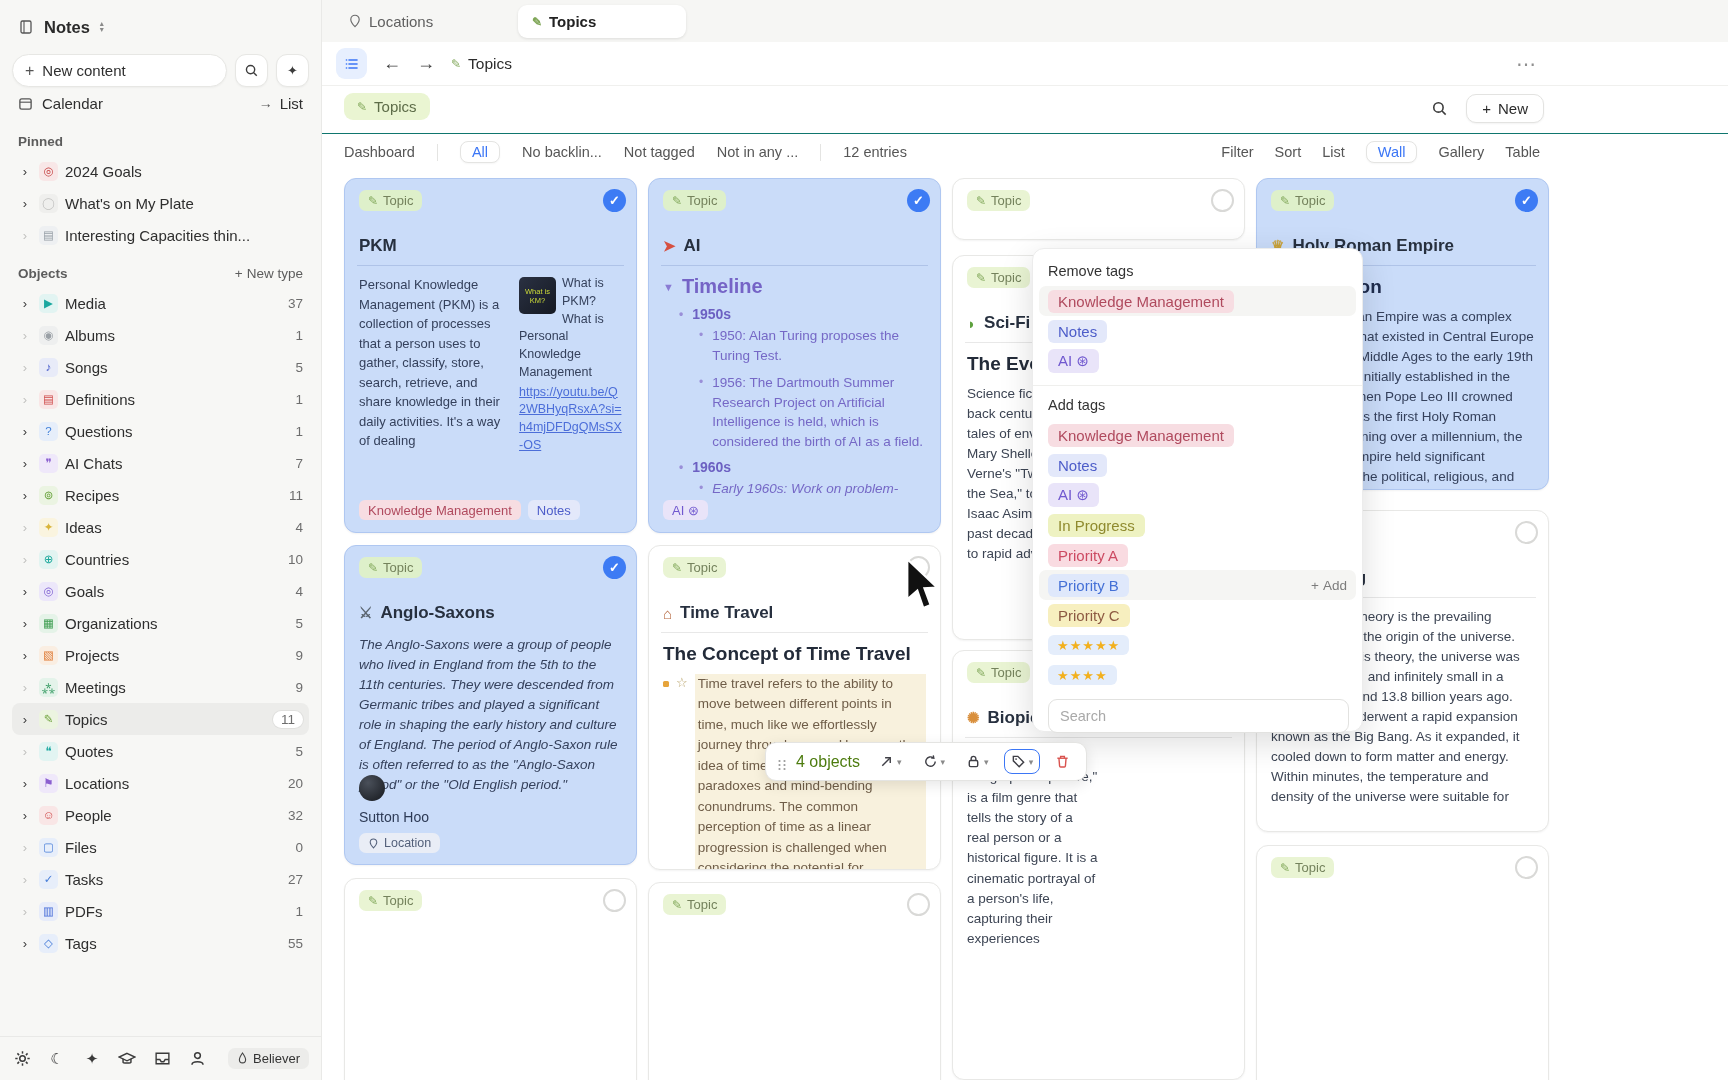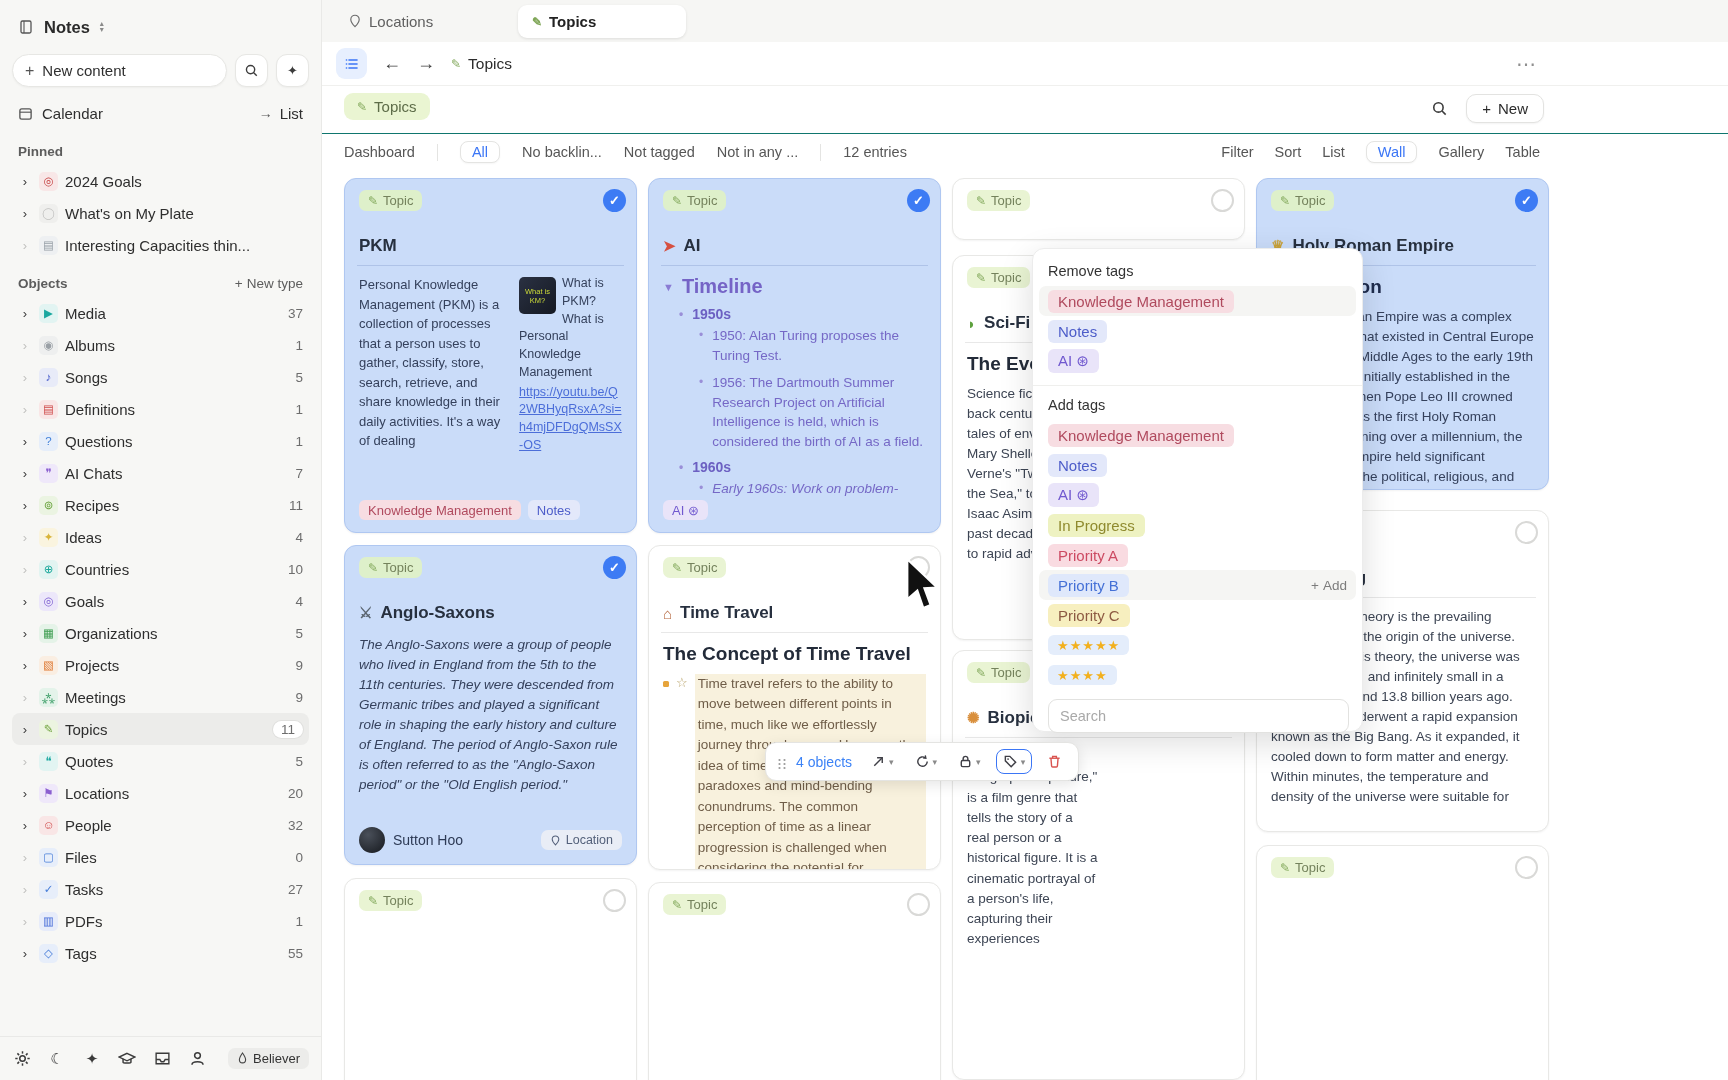--- a/index.html
+++ b/index.html
@@ -9,21 +9,21 @@
 
   
   .sidebar { position:absolute; left:0; top:0; width:322px; height:1080px; background:#f7f7f5; border-right:1px solid #e9e9e7; padding:14px 12px 0; }
   .ws-row { display:flex; align-items:center; gap:8px; padding:0 4px; height:26px; }
   .ws-title { font-size:16.5px; font-weight:700; color:#2b2b2b; }
   .ws-chevs { display:flex; flex-direction:column; line-height:6px; font-size:8px; color:#8a8a8a; margin-left:2px; }
   .nc-row { display:flex; gap:8px; margin-top:14px; }
   .nc-input { flex:1; display:flex; align-items:center; gap:8px; height:33px; background:#fff; border:1px solid #e7e7e4; border-radius:17px; padding:0 12px; font-size:15px; color:#2f2f2f; box-shadow:0 1px 2px rgba(0,0,0,.04); }
   .nc-plus { color:#555; font-size:16px; }
   .icon-btn { width:33px; height:33px; background:#fff; border:1px solid #e7e7e4; border-radius:11px; display:flex; align-items:center; justify-content:center; box-shadow:0 1px 2px rgba(0,0,0,.04); color:#3c3c3c; }
-  .cal-row { display:flex; align-items:center; gap:9px; height:32px; margin-top:10px; padding:0 6px; font-size:15px; color:#2f2f2f; }
+  .cal-row { display:flex; align-items:center; gap:9px; height:32px; padding:0 6px; font-size:15px; color:#2f2f2f; }
   .cal-spacer { flex:1; }
   .cal-today { display:flex; align-items:center; gap:7px; color:#2f2f2f; }
   .cal-arrow { color:#555; font-size:14px; }
   .sec-label { font-size:13.5px; font-weight:700; color:#5c5c5c; margin:15px 6px 6px; display:flex; align-items:center; }
   .sec-label .right { margin-left:auto; font-weight:400; font-size:13.5px; color:#5c5c5c; display:flex; gap:4px; align-items:center; }
   .srow { display:flex; align-items:center; gap:7px; height:32px; padding:0 6px; border-radius:8px; font-size:15px; color:#2e2e2e; }
   .srow.active { background:#ececea; }
   .chev { width:14px; font-size:13px; color:#3c3c3c; text-align:center; }
   .chev.dim { color:#c2c2c0; }
   .oico { width:19px; height:19px; border-radius:5px; display:flex; align-items:center; justify-content:center; font-size:11.5px; font-style:normal; }
@@ -95,40 +95,40 @@
   .tl-era { display:flex; gap:9px; margin:7px 0 4px 16px; font-size:14px; font-weight:700; color:#6c60c2; }
   .tl-ev { display:flex; gap:9px; margin:3px 0 8px 36px; font-size:13.5px; line-height:1.45; color:#7568c6; }
   .bdot { color:#9a8fd8; font-size:12px; margin-top:1px; }
   .tl-ev.ital { font-style:italic; }
   
   .tt-bullet { display:flex; gap:7px; margin-top:4px; }
   .tt-sq { width:6px; height:6px; background:#e6a43c; border-radius:1.5px; margin-top:7px; flex:none; }
   .tt-star { color:#b8a268; font-size:13px; margin-top:1px; flex:none; }
   .tt-text { background:#f8f1dd; color:#6f5d48; font-size:13.5px; line-height:1.52; padding:0 3px; }
   
-  .af { position:absolute; left:14px; right:14px; bottom:11px; display:flex; align-items:center; gap:8px; }
+  .af { position:absolute; left:14px; right:28px; bottom:11px; display:flex; align-items:flex-start; gap:8px;flex-direction:column; }
   .avatar { width:26px; height:26px; border-radius:50%; background:radial-gradient(circle at 35% 30%, #4a505a, #15181d); }
   .af-name { font-size:14px; color:#2d3a55; flex:1; }
   .loc-pill { display:flex; align-items:center; gap:5px; background:#e9edf6; border-radius:7px; padding:3px 9px; font-size:12.5px; color:#53607a; }
   
   .bio-left { width:132px; font-size:13.5px; line-height:1.5; color:#3d4554; }
 
   
   .tagmenu { position:absolute; left:710px; top:248px; width:331px; height:484px; background:#fff; border:1px solid #ececec; border-radius:12px; box-shadow:0 10px 34px rgba(0,0,0,.14); padding:12px 0 10px; z-index:20; }
   .tm-label { font-size:14.5px; color:#333; padding:2px 15px 7px; }
   .tm-row { display:flex; align-items:center; height:30px; margin:0 6px; padding:0 9px; border-radius:7px; }
   .tm-row.hover { background:#f5f5f3; }
   .tm-add { margin-left:auto; font-size:13.5px; color:#7c7c7c; display:flex; gap:4px; }
   .tm-div { border-top:1px solid #efefed; margin:9px 0 9px; }
   .tm-search { display:block; width:301px; margin:9px 15px 0; height:34px; border:1px solid #e2e2e0; border-radius:9px; padding:0 11px; font-size:14.5px; color:#333; font-family:"Liberation Sans",sans-serif; outline:none; }
   .tm-search::placeholder { color:#a9a9a9; }
 
   
   .seltoolbar { position:absolute; left:443px; top:742px; height:39px; background:#fff; border:1px solid #e4e4e2; border-radius:11px; box-shadow:0 4px 14px rgba(0,0,0,.10); display:flex; align-items:center; padding:0 10px; gap:9px; z-index:30; }
-  .st-count { display:flex; align-items:flex-end; gap:8px; font-size:14px; color:#3b82f6; padding-right:4px; }
+  .st-count { display:flex; align-items:flex-end; gap:8px; font-size:16px; color:#4d7c0f; padding-right:4px; }
   .st-btn { display:flex; align-items:center; gap:3px; padding:4px 6px; border-radius:8px; color:#3f3f46; }
   .st-btn .dd { font-size:9px; color:#8a8a8a; }
   .st-btn.active { border:1.5px solid #3b76f6; }
   .st-btn.danger { color:#d9534f; }
 
   
   .cursor { position:absolute; left:903px; top:558px; z-index:50; }
   svg { display:block; }
 </style>
 </head>

